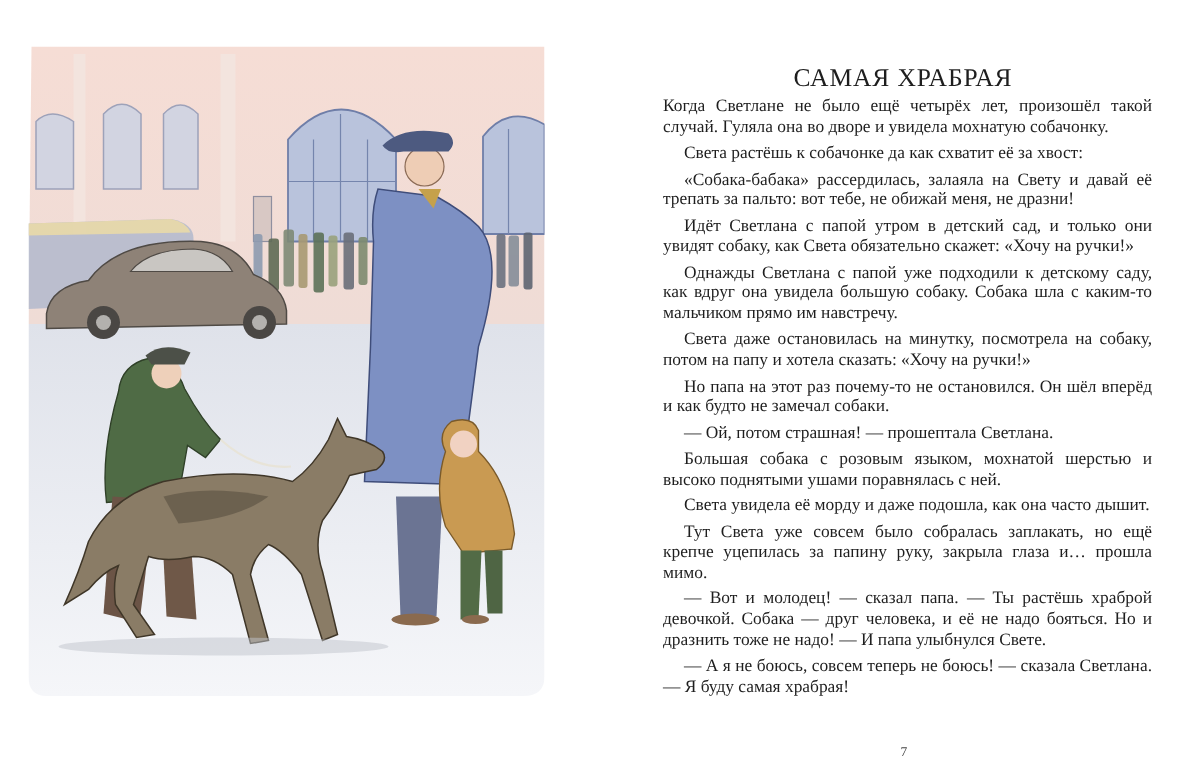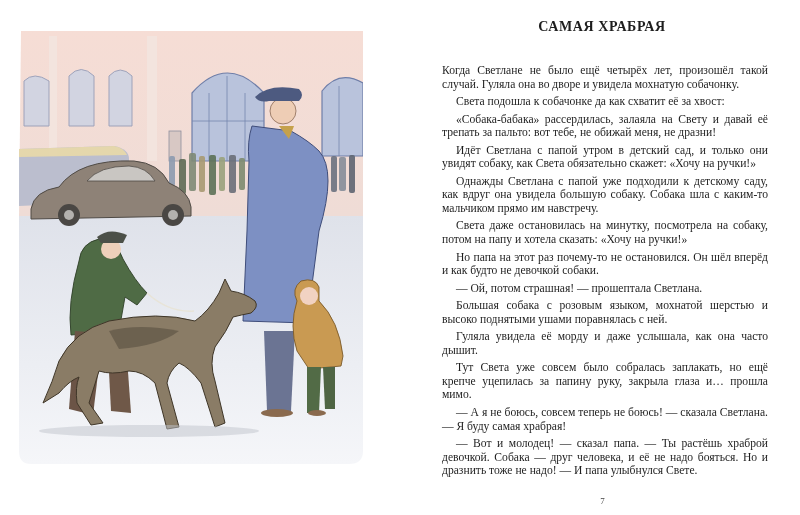--- a/index.html
+++ b/index.html
@@ -6,22 +6,22 @@
     body {
       width: 800px; height: 515px; background: #ffffff; position: relative; overflow: hidden;
       font-family: "Liberation Serif", "DejaVu Serif", serif; color: #1e1e1e;
     }
     .page-left { position: absolute; left: 0; top: 0; width: 400px; height: 515px; }
     .page-right { position: absolute; left: 400px; top: 0; width: 400px; height: 515px; }
     .scene { position: absolute; left: 19px; top: 31px; width: 344px; height: 433px; }
 
     
     .chapter-title {
-      position: absolute; left: 0; width: 400px; top: 19px; text-align: center;
-      font-weight: bold; font-size: 14px; letter-spacing: 0.6px;
+      position: absolute; left: 0; width: 400px; top: 42px; text-align: center;
+      font-weight: normal; font-size: 17px; letter-spacing: 0.6px;
       padding-left: 4px; box-sizing: border-box;
     }
     .text-block {
       position: absolute; left: 38px; top: 60px; width: 334px;
       font-size: 11.6px; line-height: 13.55px; text-align: justify;
     }
     .text-block p { margin: 4px; text-indent: 14px; }
     .page-number {
       position: absolute; left: 0; width: 400px; top: 496px; text-align: center;
       font-size: 9px; color: #444; padding-left: 5px; box-sizing: border-box;
@@ -119,27 +119,27 @@
 
       <ellipse cx="130" cy="400" rx="110" ry="6" fill="#bfc3cc" opacity="0.5"></ellipse>
     </svg>
   </div>
 </div>
 
 <div class="page-right">
   <div class="chapter-title">САМАЯ ХРАБРАЯ</div>
   <div class="text-block">
     <p style="text-indent:0">Когда Светлане не было ещё четырёх лет, произошёл такой случай. Гуляла она во дворе и увидела мохнатую собачонку.</p>
-    <p>Света подошла к собачонке да как схватит её за хвост:</p>
+    <p>Света растёшь к собачонке да как схватит её за хвост:</p>
     <p>«Собака-бабака» рассердилась, залаяла на Свету и давай её трепать за пальто: вот тебе, не обижай меня, не дразни!</p>
     <p>Идёт Светлана с папой утром в детский сад, и только они увидят собаку, как Света обязательно скажет: «Хочу на ручки!»</p>
     <p>Однажды Светлана с папой уже подходили к детскому саду, как вдруг она увидела большую собаку. Собака шла с каким-то мальчиком прямо им навстречу.</p>
     <p>Света даже остановилась на минутку, посмотрела на собаку, потом на папу и хотела сказать: «Хочу на ручки!»</p>
-    <p>Но папа на этот раз почему-то не остановился. Он шёл вперёд и как будто не девочкой собаки.</p>
+    <p>Но папа на этот раз почему-то не остановился. Он шёл вперёд и как будто не замечал собаки.</p>
     <p>— Ой, потом страшная! — прошептала Светлана.</p>
     <p>Большая собака с розовым языком, мохнатой шерстью и высоко поднятыми ушами поравнялась с ней.</p>
-    <p>Гуляла увидела её морду и даже услышала, как она часто дышит.</p>
+    <p>Света увидела её морду и даже подошла, как она часто дышит.</p>
     <p>Тут Света уже совсем было собралась заплакать, но ещё крепче уцепилась за папину руку, закрыла глаза и… прошла мимо.</p>
+    <p>— Вот и молодец! — сказал папа. — Ты растёшь храброй девочкой. Собака — друг человека, и её не надо бояться. Но и дразнить тоже не надо! — И папа улыбнулся Свете.</p>
     <p>— А я не боюсь, совсем теперь не боюсь! — сказала Светлана. — Я буду самая храбрая!</p>
-    <p>— Вот и молодец! — сказал папа. — Ты растёшь храброй девочкой. Собака — друг человека, и её не надо бояться. Но и дразнить тоже не надо! — И папа улыбнулся Свете.</p>
   </div>
   <div class="page-number">7</div>
 </div>
 
 </body></html>

